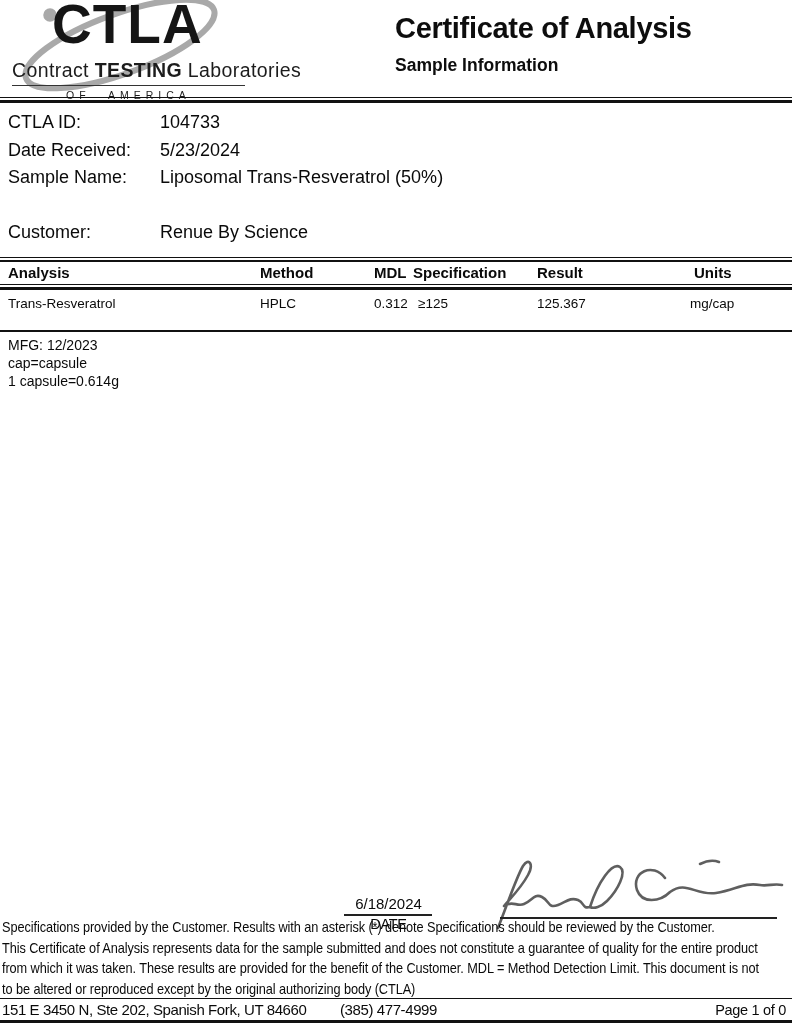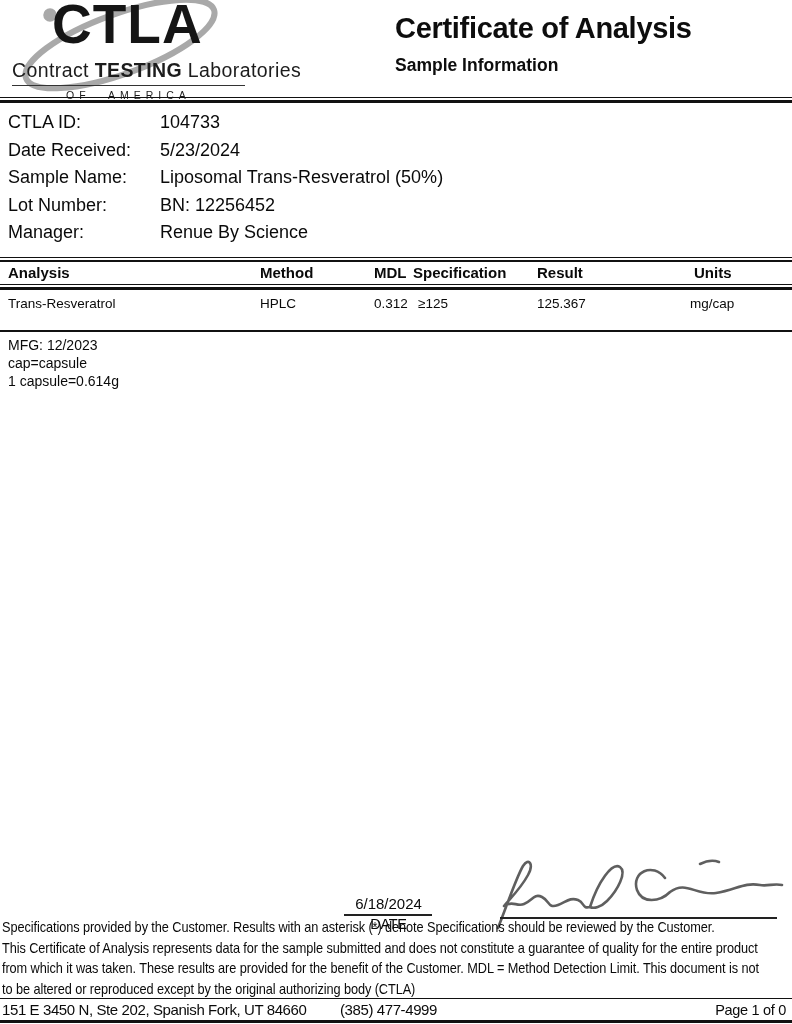--- a/index.html
+++ b/index.html
@@ -105,26 +105,22 @@
     <span class="info-value">104733</span>
   </div>
   <div class="info-row" style="top:139.5px;">
     <span class="info-label">Date Received:</span>
     <span class="info-value">5/23/2024</span>
   </div>
   <div class="info-row" style="top:167px;">
     <span class="info-label">Sample Name:</span>
     <span class="info-value">Liposomal Trans-Resveratrol (50%)</span>
   </div>
-  <div class="info-row" style="top:194.5px;">
-    <span class="info-label">Lot Number:</span>
-    <span class="info-value">BN: 12256452</span>
-  </div>
   <div class="info-row" style="top:222px;">
-    <span class="info-label">Manager:</span>
+    <span class="info-label">Customer:</span>
     <span class="info-value">Renue By Science</span>
   </div>
 
   <div class="rule" style="top:256.5px;height:1.4px;"></div>
   <div class="rule" style="top:260px;height:1.6px;"></div>
 
   <div class="abs thead" style="left:0;top:264px;width:716px;height:20px;">
     <span class="tcell c1">Analysis</span>
     <span class="tcell c2">Method</span>
     <span class="tcell c3">MDL</span>

